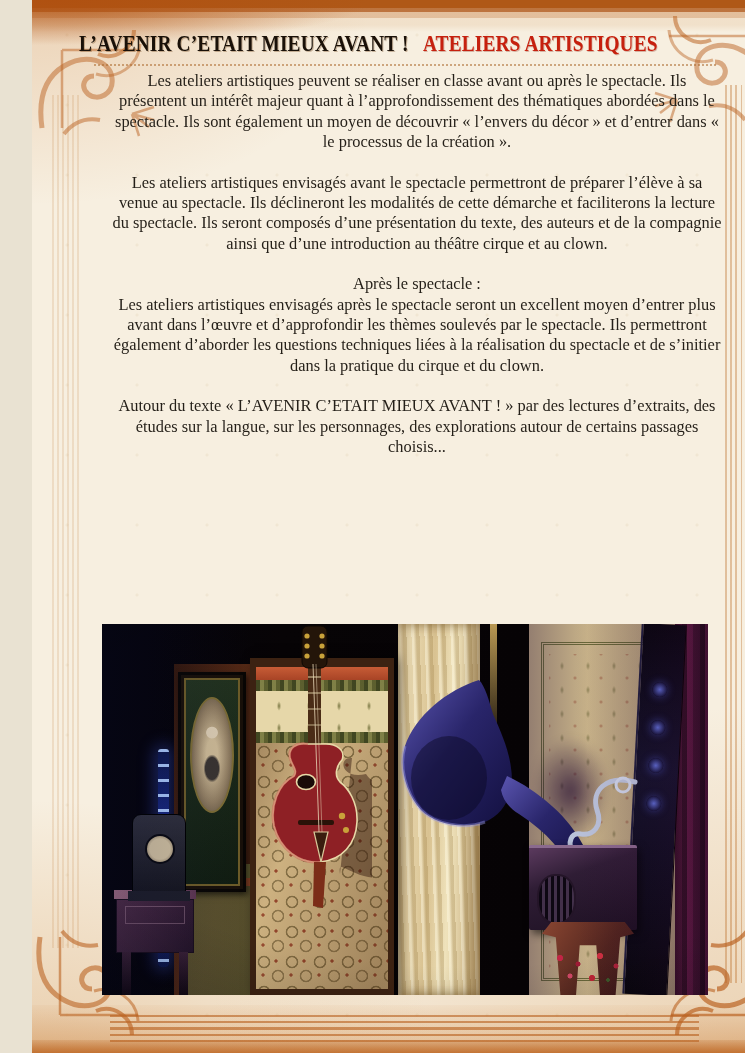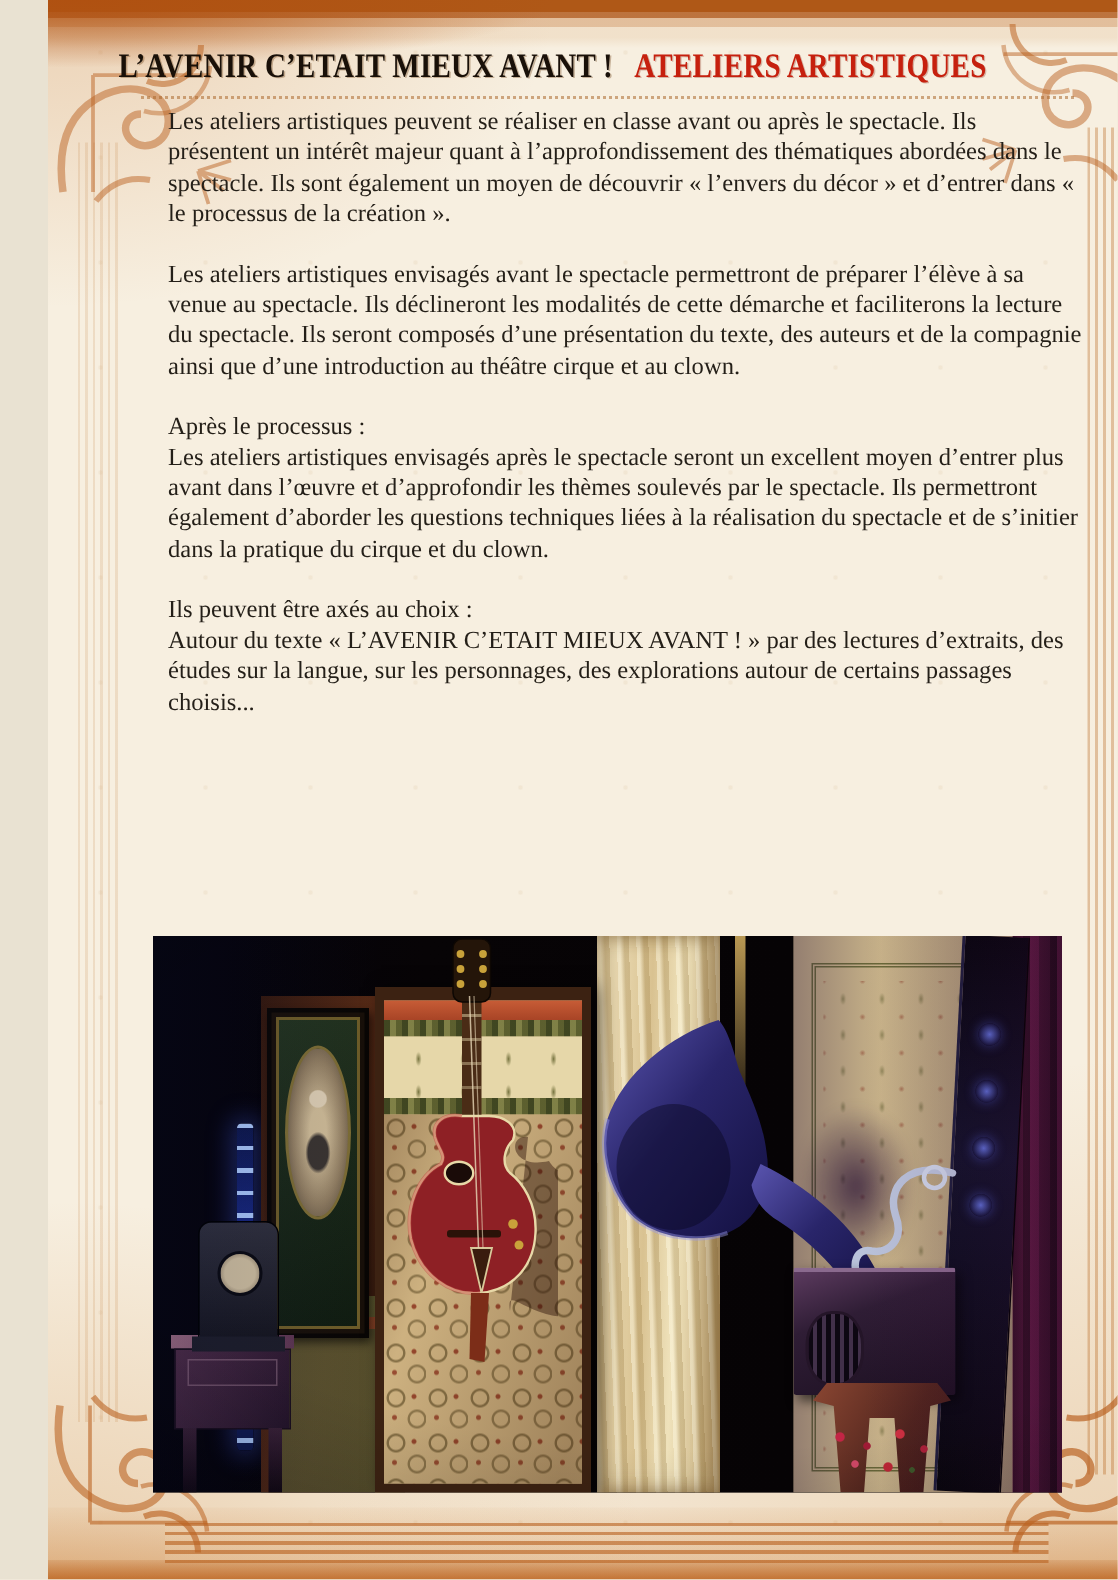--- a/index.html
+++ b/index.html
@@ -42,21 +42,21 @@
   .title-row{position:absolute;left:47px;top:31px;white-space:nowrap;
     font-weight:bold;font-size:23px;letter-spacing:.2px;
     transform:scaleX(.84);transform-origin:0 50%;}
   .t-black{color:#191008;text-shadow:1.2px 1.2px 0 rgba(110,66,24,.35);}
   .t-red{color:#c6200e;margin-left:11px;text-shadow:1px 1px 0 rgba(130,30,8,.28);}
   .title-rule{position:absolute;left:62px;top:64px;width:622px;height:0;
     border-top:2px dotted rgba(172,104,44,.55);}
   
   .content{position:absolute;left:80px;top:71px;width:610px;
     font-size:16.4px;line-height:20.4px;color:#241f18;}
-  .content p{margin:0;}
+  .content p{margin:0;text-align:center;}
   .block{margin-top:20px;}
   .block:first-child{margin-top:0;}
   
   .photo{position:absolute;left:70px;top:624px;width:606px;height:371px;margin:0;
     background:#070406;overflow:hidden;}
   .photo *{position:absolute;}
   .ph-bg{inset:0;background:
     linear-gradient(to right, #05030a 0 8%, #070406 30%, #060305 70%, #15081a 100%);}
   .led-strip{left:56px;top:125px;width:11px;height:218px;
     background:
@@ -226,25 +226,24 @@
   <div class="title-rule"></div>
 
   <main class="content">
     <div class="block">
       <p>Les ateliers artistiques peuvent se réaliser en classe avant ou après le spectacle. Ils présentent un intérêt majeur quant à l’approfondissement des thématiques abordées dans le spectacle. Ils sont également un moyen de découvrir « l’envers du décor » et d’entrer dans « le processus de la création ».</p>
     </div>
     <div class="block">
       <p>Les ateliers artistiques envisagés avant le spectacle permettront de préparer l’élève à sa venue au spectacle. Ils déclineront les modalités de cette démarche et faciliterons la lecture du spectacle. Ils seront composés d’une présentation du texte, des auteurs et de la compagnie ainsi que d’une introduction au théâtre cirque et au clown.</p>
     </div>
     <div class="block">
-      <p>Après le processus :</p>
+      <p>Après le spectacle :</p>
       <p>Les ateliers artistiques envisagés après le spectacle seront un excellent moyen d’entrer plus avant dans l’œuvre et d’approfondir les thèmes soulevés par le spectacle. Ils permettront également d’aborder les questions techniques liées à la réalisation du spectacle et de s’initier dans la pratique du cirque et du clown.</p>
     </div>
     <div class="block">
-      <p>Ils peuvent être axés au choix :</p>
       <p>Autour du texte « L’AVENIR C’ETAIT MIEUX AVANT ! » par des lectures d’extraits, des études sur la langue, sur les personnages, des explorations autour de certains passages choisis...</p>
     </div>
   </main>
 
   <figure class="photo">
     <div class="ph-bg"></div>
     <div class="led-strip"></div>
     <div class="curtain"></div>
 
     <div class="right-panel">

